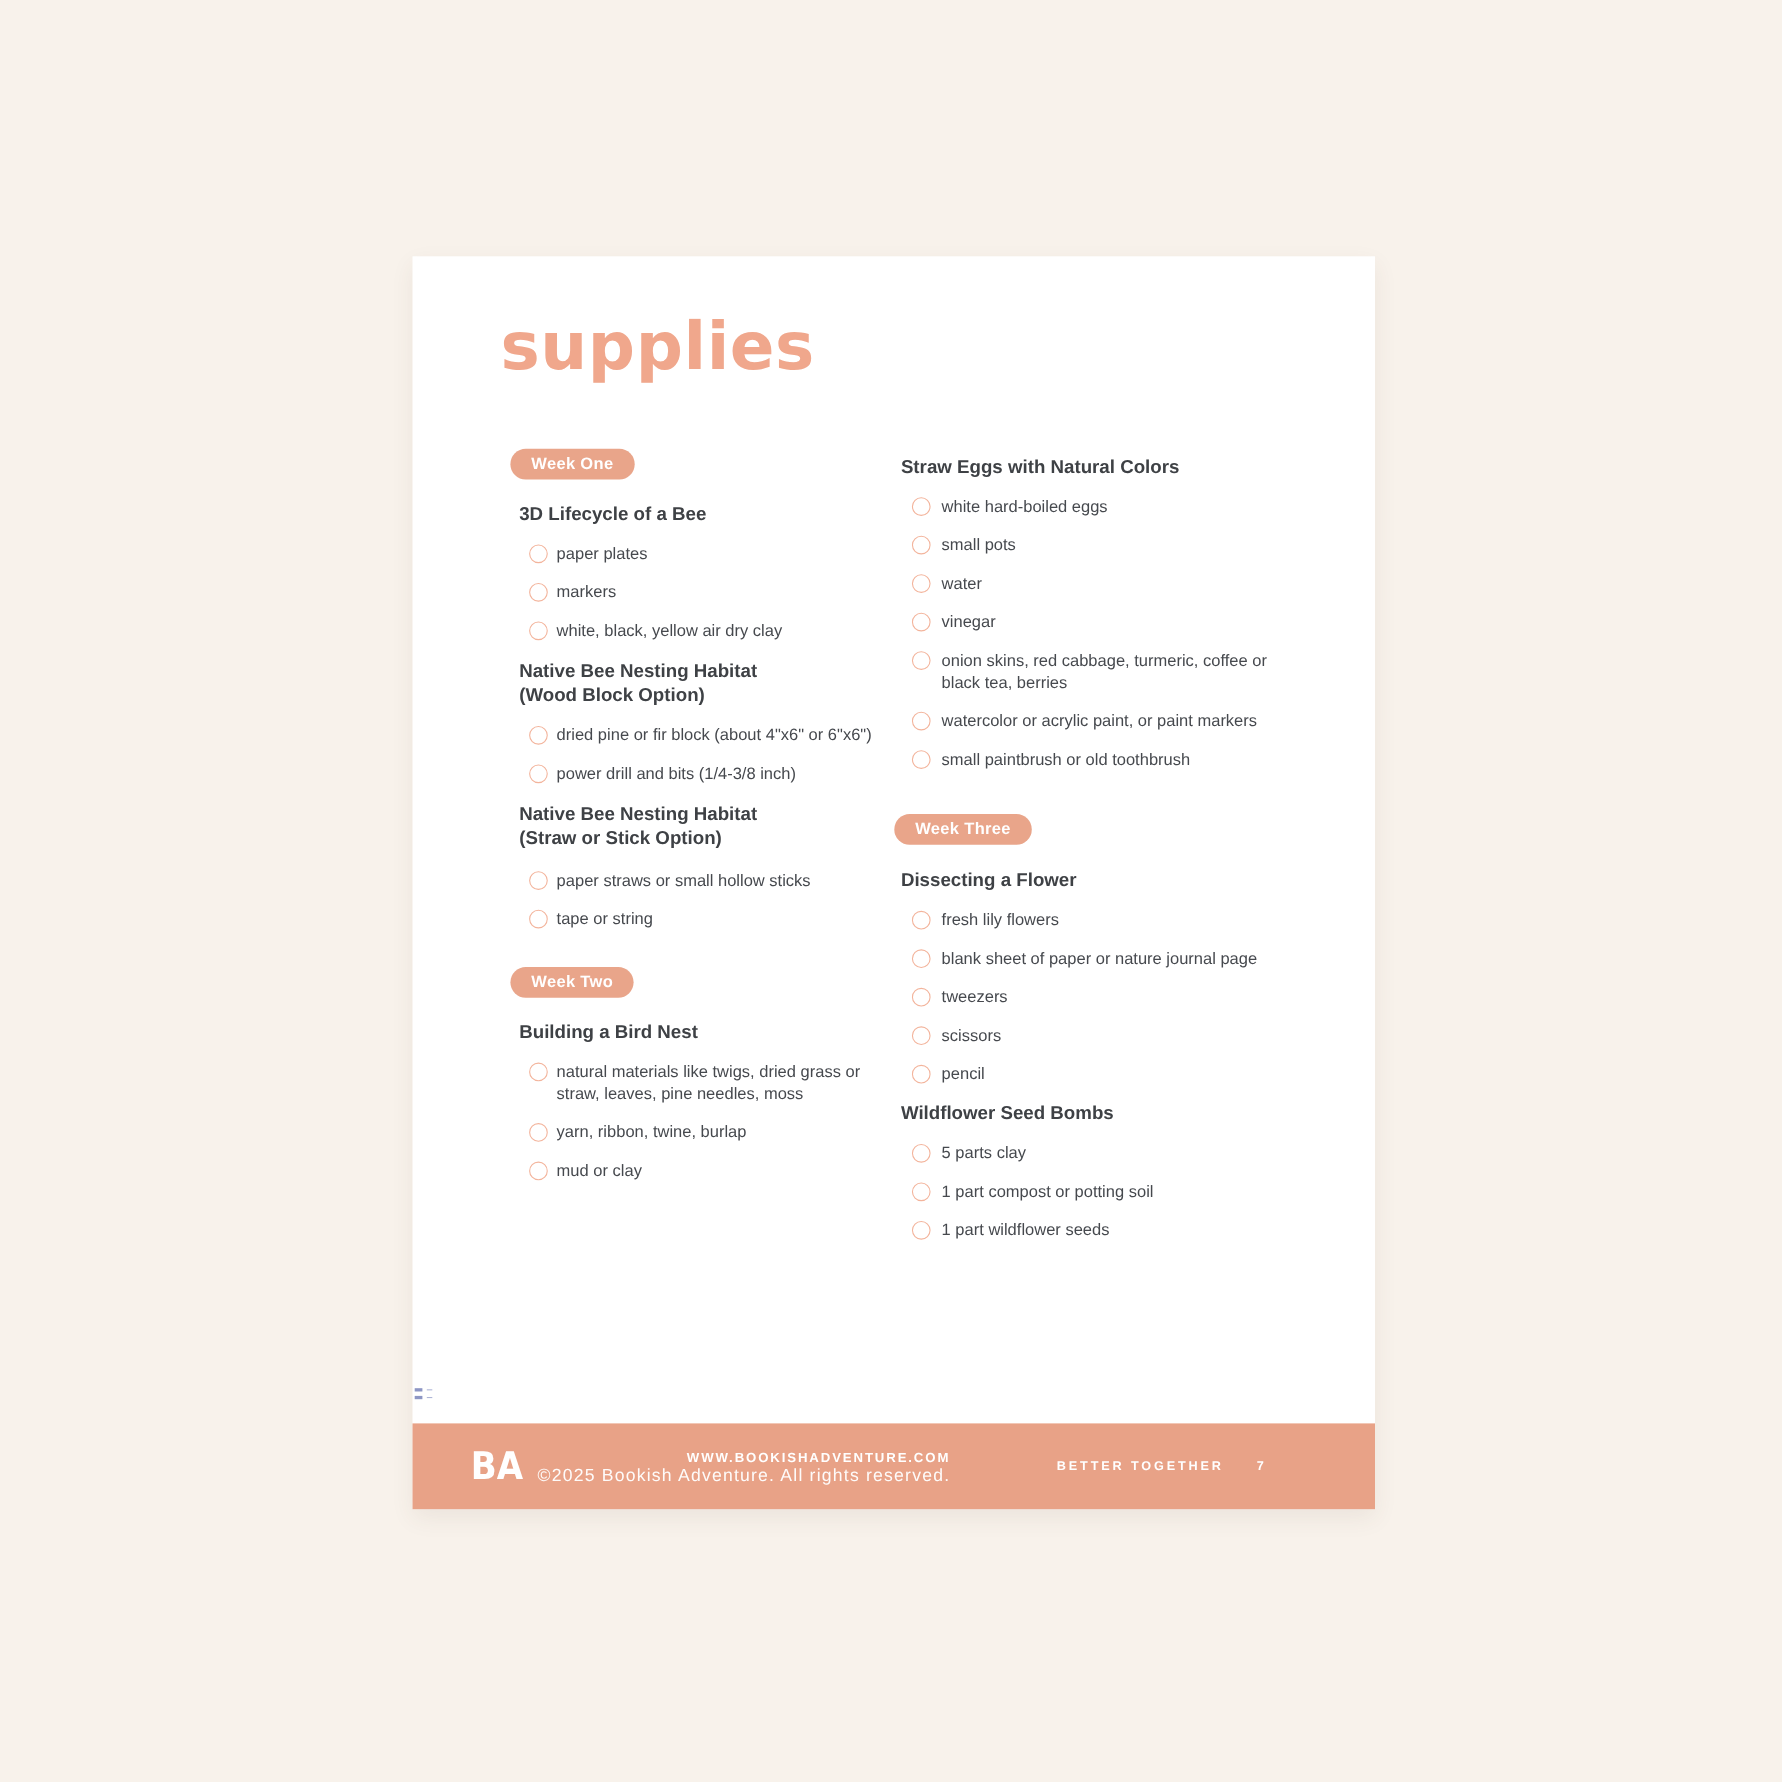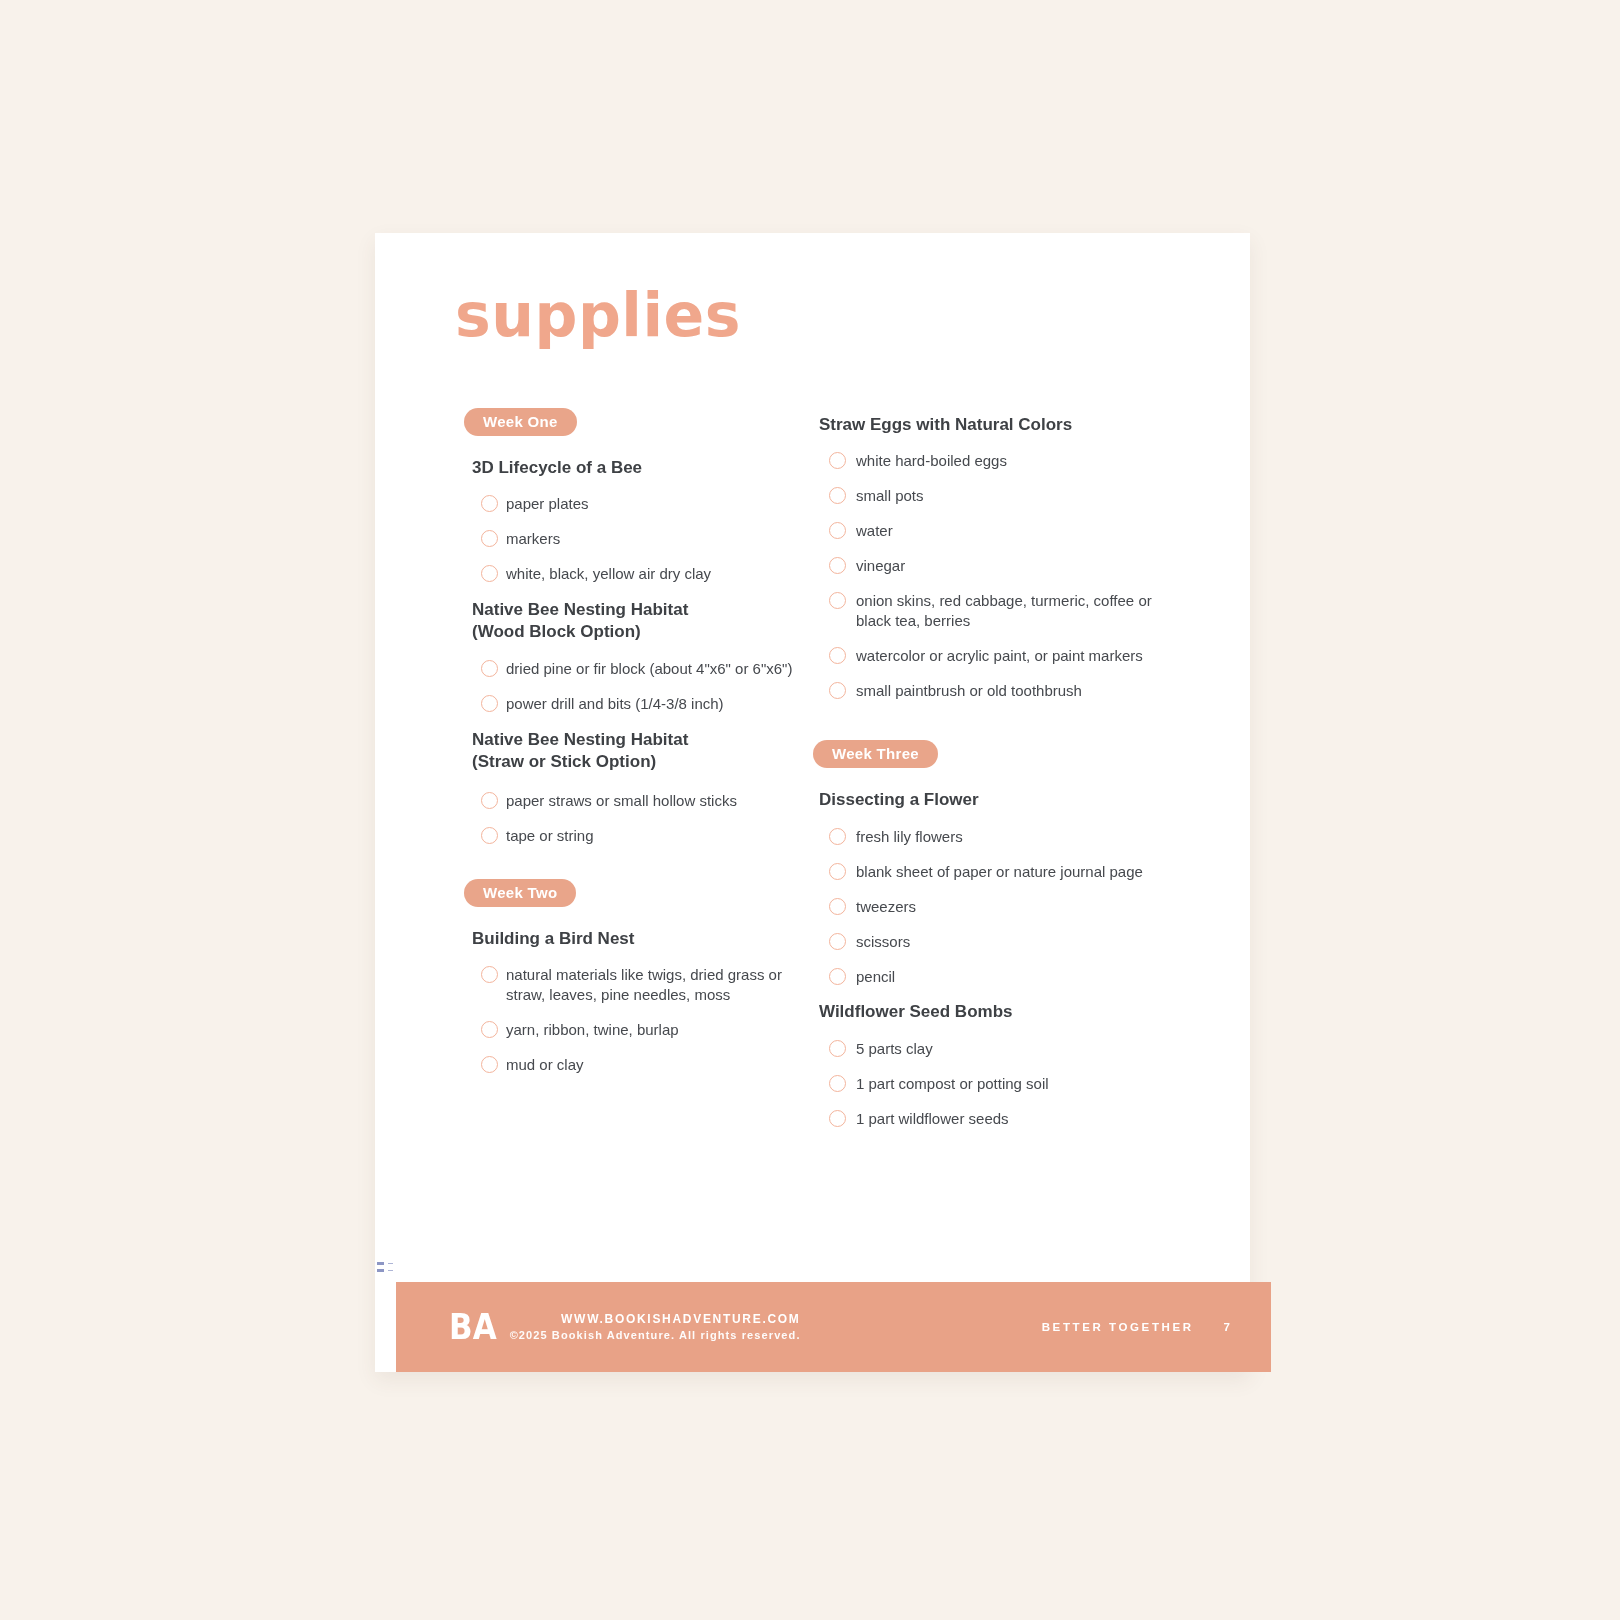--- a/index.html
+++ b/index.html
@@ -64,40 +64,39 @@
   .mt6  { margin-top:6px; }
   .mt13 { margin-top:13px; }
   .mt33 { margin-top:33px; }
   .mt39 { margin-top:39px; }
   .mt14 { margin-top:14px; }
   .mb18 { margin-bottom:18px; }
   .mb17 { margin-bottom:17px; }
 
   .footer {
     position:absolute; left:0; bottom:0;
-    width:100%; height:90px;
+    width:100%; height:78px;
     background:#E8A287;
     display:flex; align-items:center; justify-content:space-between;
-    padding:0 40px 0 53px;
+    padding:0 100px 0 53px;
     color:#FFFFFF;
-    margin-left:21px;
   }
   .footer-left { display:flex; align-items:center; }
   .logo {
     font-family:"DejaVu Sans","Liberation Sans",sans-serif;
     font-weight:800; font-size:31px; line-height:31px;
     letter-spacing:0px; margin-right:13px;
     transform:scaleY(1.12);
   }
   .footer-lines { display:flex; flex-direction:column; gap:3px;align-items:flex-end; }
   .footer-url {
     font-size:12px; font-weight:700; letter-spacing:1.7px; line-height:13px;
   }
   .footer-copy {
-    font-size:11px; font-weight:700; letter-spacing:1.1px; line-height:13px;
+    font-size:16px; font-weight:400; letter-spacing:1.1px; line-height:13px;
     color:rgba(255,255,255,0.96);
   }
   .footer-right { display:flex; align-items:center; gap:30px; }
   .footer-book {
     font-size:11.5px; font-weight:700; letter-spacing:2.6px;
   }
   .footer-page { font-size:11.5px; font-weight:700; letter-spacing:1px; }
 
   .edge-artifact {
     position:absolute; left:2px; top:1029px; width:16px; height:14px;

